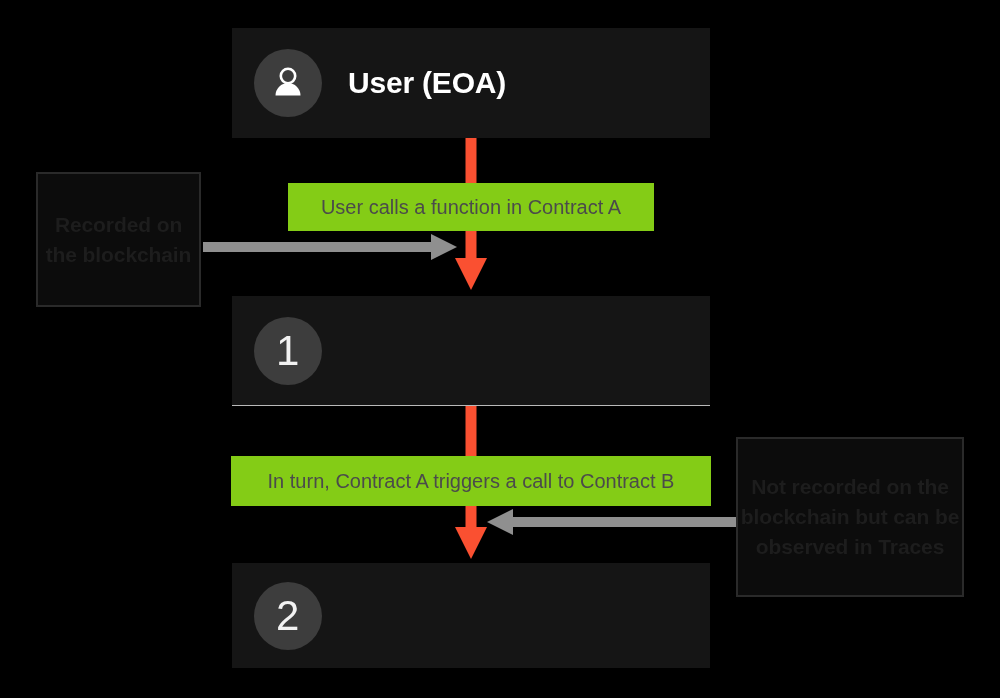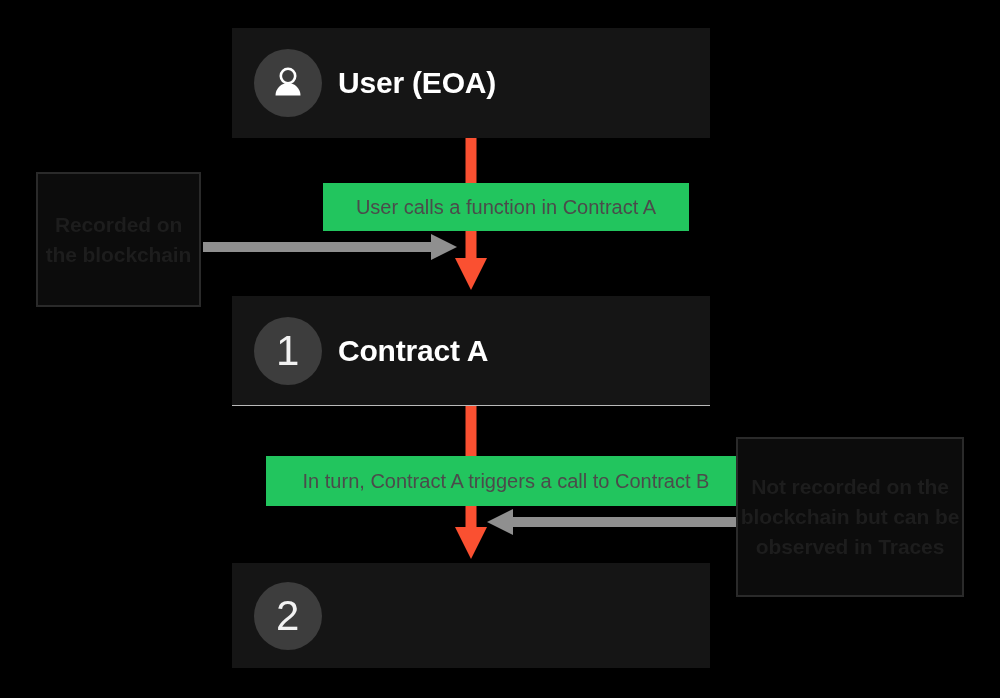--- a/index.html
+++ b/index.html
@@ -47,44 +47,43 @@
     flex: 0 0 auto;
   }
   .node-badge .num {
     color: #f2f2f2;
     font-size: 42px;
     font-weight: 300;
     line-height: 1;
     letter-spacing: 0.5px;
   }
   .node-label {
-    margin-left: 16px;
+    margin-left: 26px;
     color: #ffffff;
     font-size: 30px;
     font-weight: bold;
     letter-spacing: -0.2px;
     white-space: nowrap;
   }
 
   
   .person-icon { display:block; }
 
   
   .caption {
     position: absolute;
-    background: #22c55e;
+    background: #84cc16;
     color: #4b4b4b;
     font-size: 20px;
     display: flex;
     align-items: center;
     justify-content: center;
     box-sizing: border-box;
     z-index: 5;
     white-space: nowrap;
-    margin-left: 35px;
   }
   #caption-1 { left: 288px; top: 183px; width: 366px; height: 48px; }
   #caption-2 { left: 231px; top: 456px; width: 480px; height: 50px; }
 
   
   .orange-arrow {
     position: absolute;
     z-index: 3;
   }
 
@@ -148,21 +147,20 @@
         <path d="M7.5 32.5 A12.5 12.5 0 0 1 32.5 32.5 Z" fill="#ffffff"></path>
       </svg>
     </div>
     <div class="node-label">User (EOA)</div>
   </div>
 
   <div class="node with-rule" id="node-contract-a" style="top:296px;">
     <div class="node-badge">
       <span class="num">1</span>
     </div>
-    <div class="node-label">Contract A</div>
   </div>
 
   <div class="node" id="node-contract-b" style="top:563px; height:105px;">
     <div class="node-badge">
       <span class="num">2</span>
     </div>
   </div>
 
   <div class="caption" id="caption-1">
     <span>User calls a function in Contract A</span>

